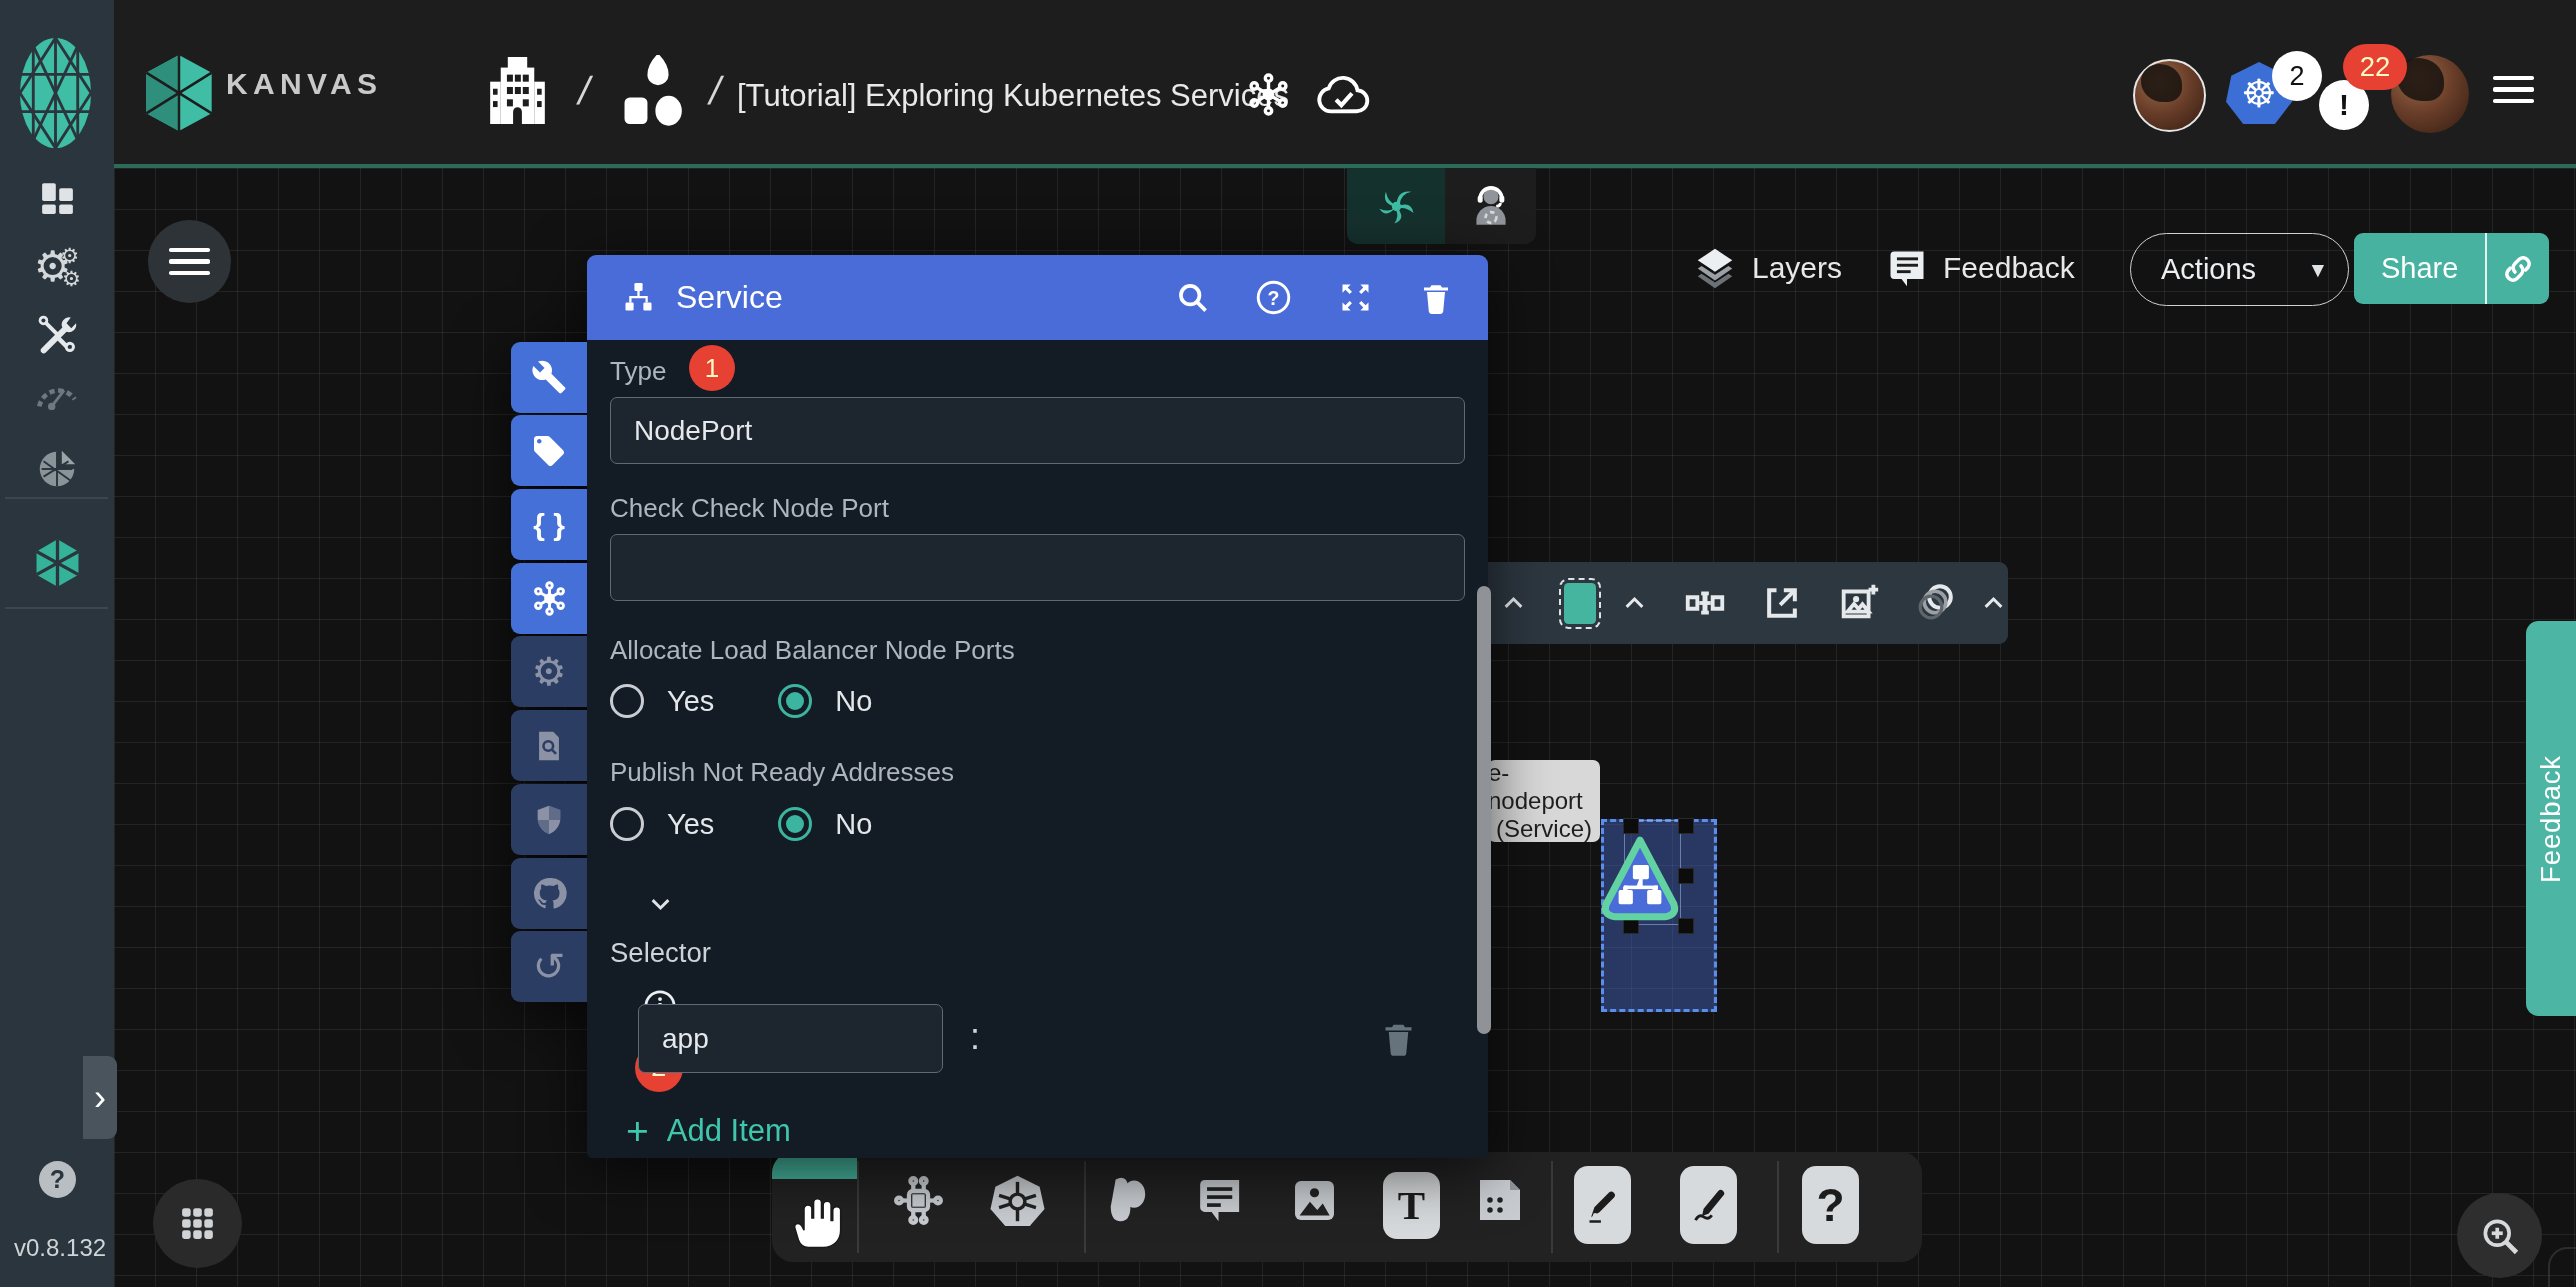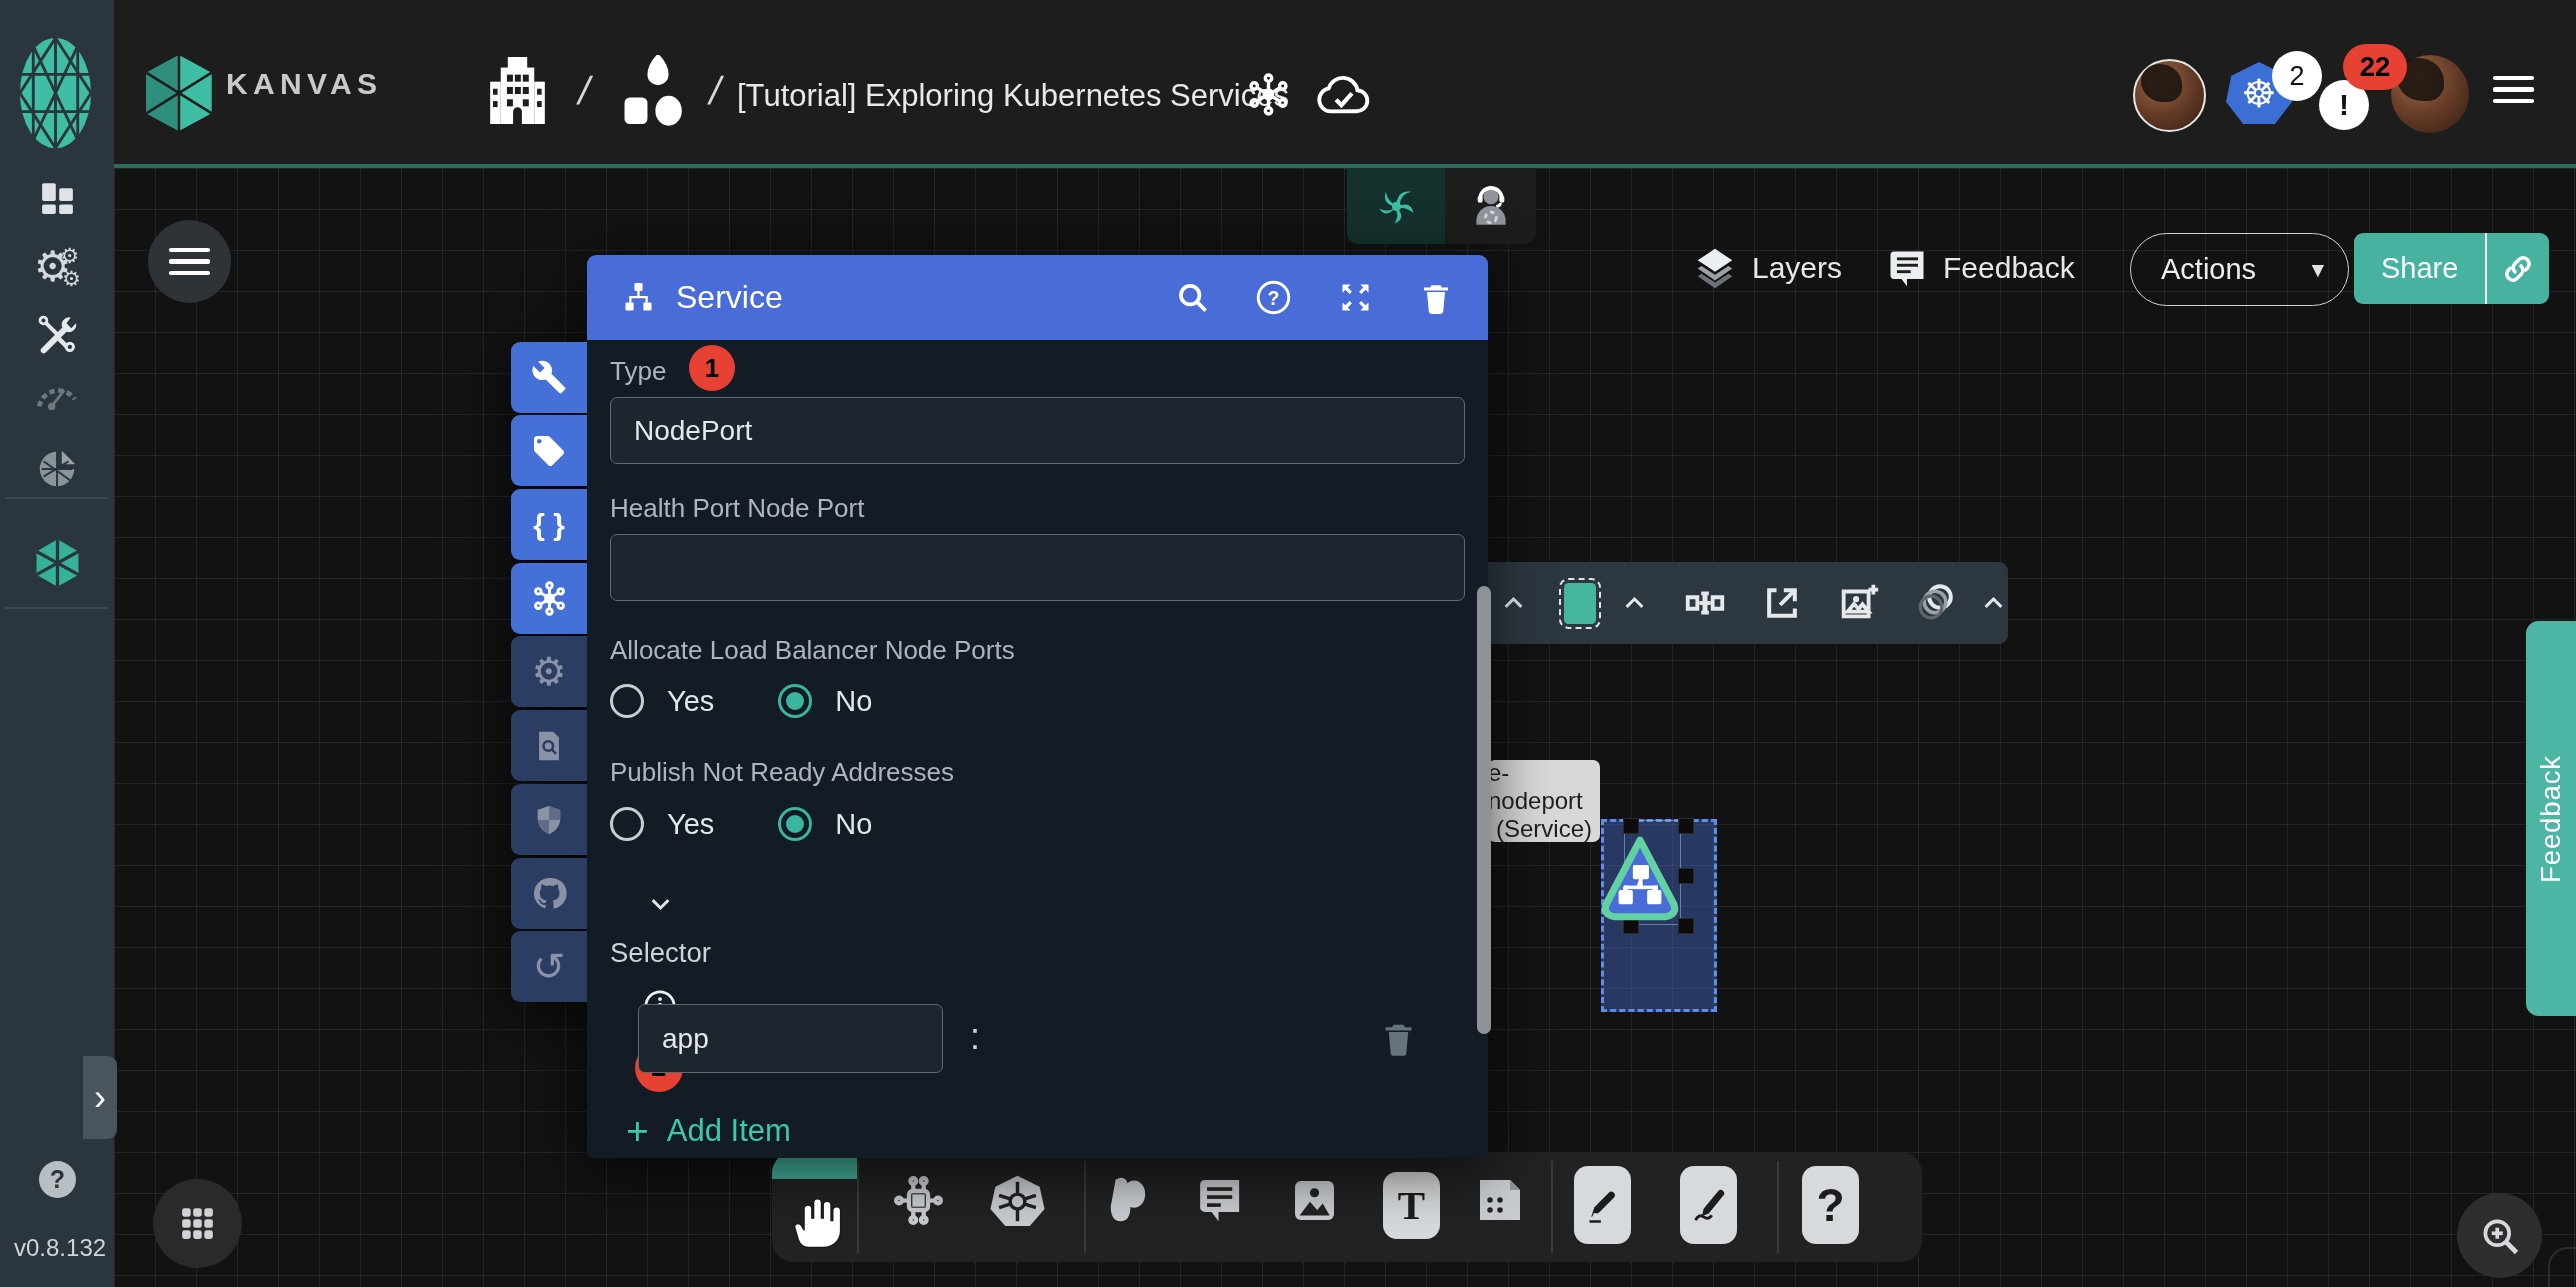--- a/index.html
+++ b/index.html
@@ -8,21 +8,21 @@
   .abs{position:absolute;}
   
   .header{left:0;top:0;width:2576px;height:164px;background:#1d1d1d;z-index:20;}
   .header-underline{left:0;top:164px;width:2576px;height:3.6px;background:#2a6b59;z-index:21;}
   .sidebar{left:0;top:0;width:114px;height:1287px;background:#2b353d;z-index:22;}
   .brand-text{font-size:30px;font-weight:bold;letter-spacing:5.3px;color:#c9c9c9;}
   .crumb-sep{color:#d7d7d7;font-size:39px;font-weight:200;transform:skewX(-12deg);}
   .crumb-title{color:#e9e9e9;font-size:31px;font-weight:400;}
   .avatar{border-radius:50%;background:radial-gradient(circle at 35% 30%,#9a6a48 0%,#6b3f2a 45%,#321b10 100%);}
   .avatar .hair{position:absolute;left:8%;top:4%;width:60%;height:55%;border-radius:50% 60% 40% 60%;background:#17120f;opacity:.85;}
-  .badge-red{background:#e64133;color:#000000;border-radius:887px;display:flex;align-items:center;justify-content:center;font-weight:bold;}
+  .badge-red{background:#e64133;color:#fef9c3;border-radius:887px;display:flex;align-items:center;justify-content:center;font-weight:normal;}
   .hamb span{display:block;width:41px;height:4.4px;background:#fff;border-radius:1.8px;margin:7px 0;}
   
   .rail-icon{left:0;width:114px;display:flex;align-items:center;justify-content:center;color:#dfe3e6;}
   .rail-div{left:5.3px;width:103px;height:1.8px;background:#3c4650;}
   
   .canvas{left:114px;top:168px;width:2462px;height:1119px;background-color:#121212;
     background-image:linear-gradient(rgba(255,255,255,.075) 0.9px,transparent 0.9px),
                      linear-gradient(90deg,rgba(255,255,255,.075) 0.9px,transparent 0.9px);
     background-size:41px 41px;}
   .circle-btn{border-radius:50%;background:#2e3338;display:flex;align-items:center;justify-content:center;}
@@ -435,21 +435,21 @@
       <div class="abs tab inactive" style="top:591px;font-size:39px;">
         <span>↺</span>
       </div>
 
       <div class="abs dlabel" style="left:23px;top:16px;">Type</div>
       <div class="abs badge-red" style="left:102px;top:5.3px;width:46px;height:46px;font-size:26px;">1</div>
       <div class="abs dinput" style="left:23px;top:57px;width:855px;height:67px;">
         <span>NodePort</span>
       </div>
 
-      <div class="abs dlabel" style="left:23px;top:153px;">Health Port Node Port</div>
+      <div class="abs dlabel" style="left:23px;top:153px;">Check Check Node Port</div>
       <div class="abs dinput" style="left:23px;top:194px;width:855px;height:67px;">
         <span></span>
       </div>
 
       <div class="abs dlabel" style="left:23px;top:295px;">Allocate Load Balancer Node Ports</div>
       <div class="abs" style="left:23px;top:344px;display:flex;align-items:center;gap:23px;">
         <div class="radio off"></div>
         <span class="radio-label">Yes</span>
         <div class="radio on" style="margin-left:41px;">
             <i></i>

